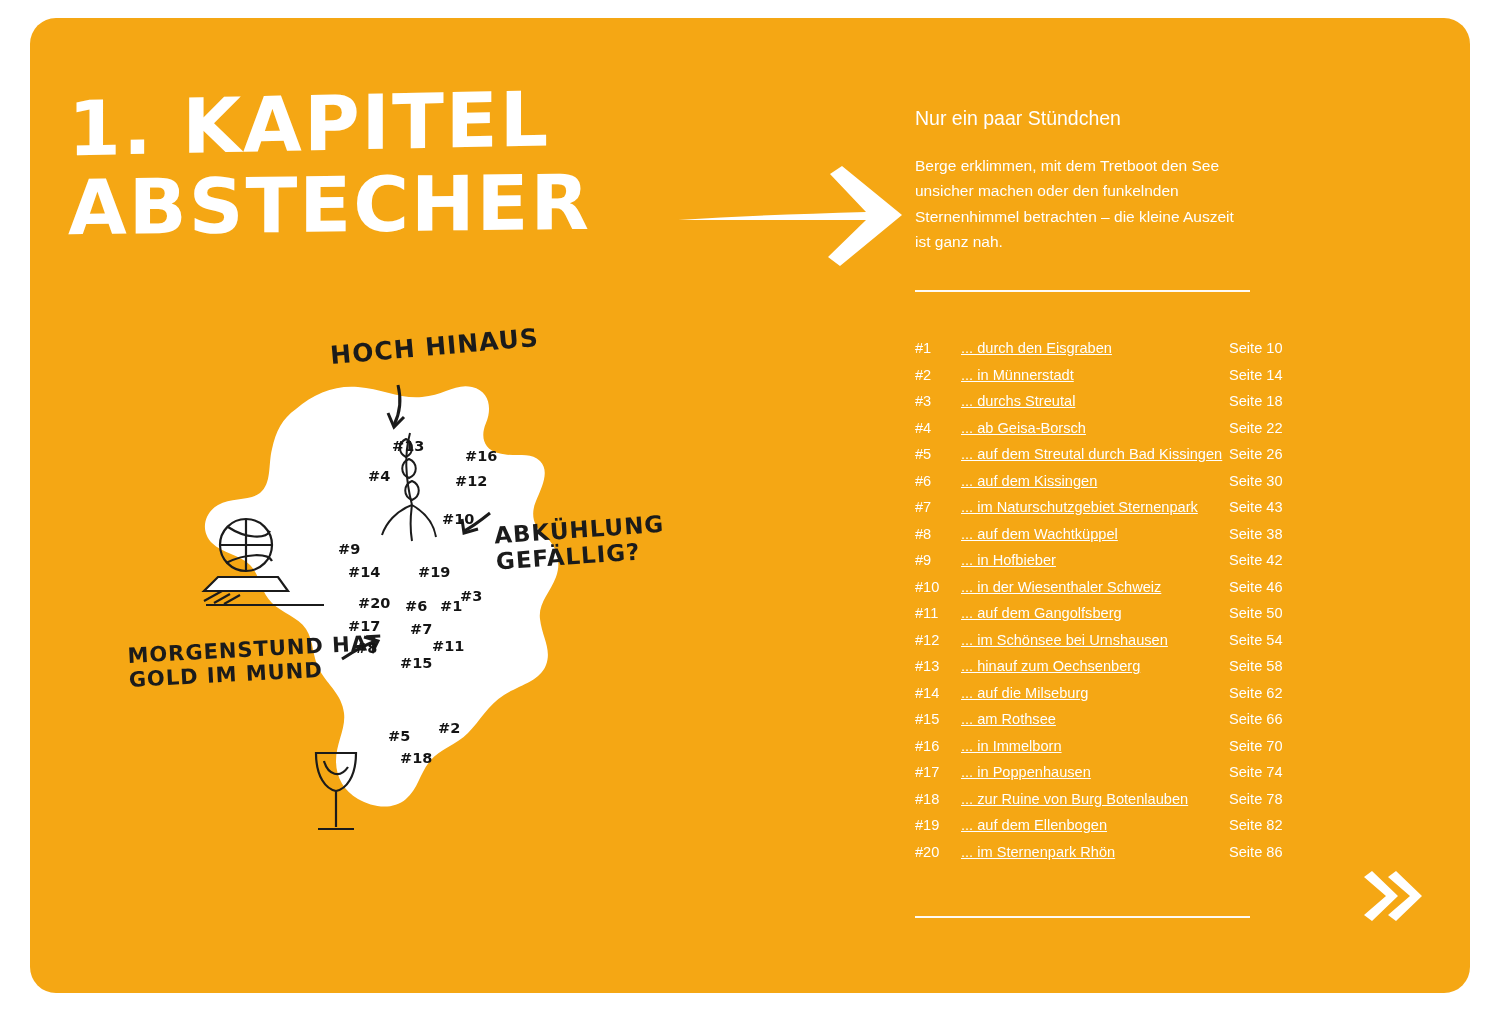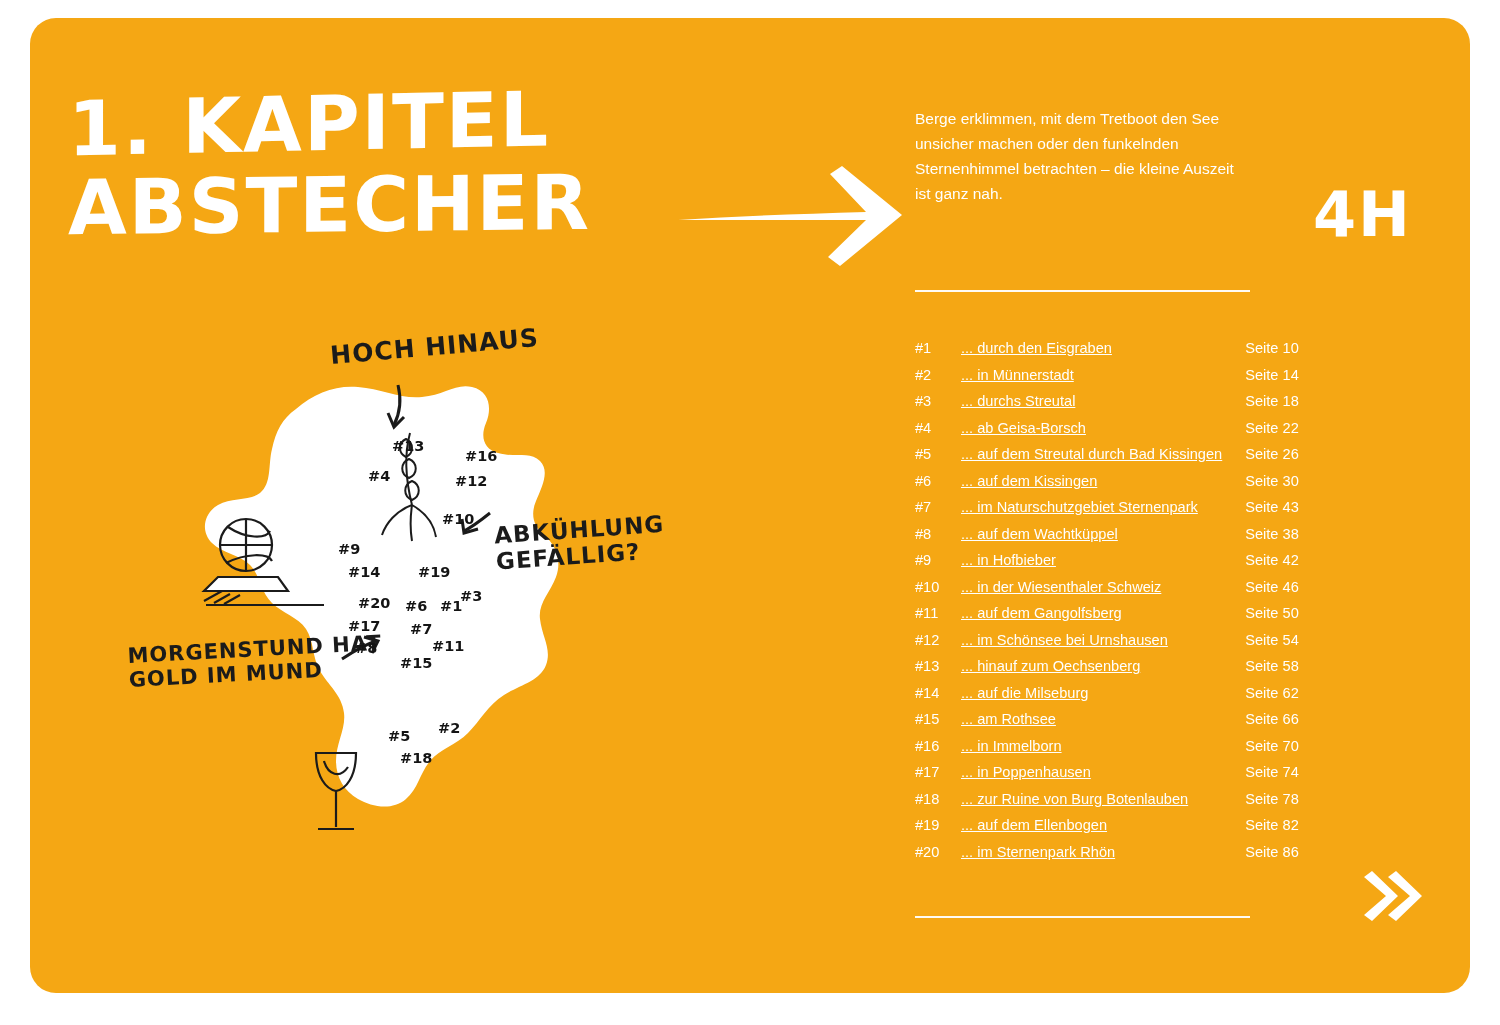--- a/index.html
+++ b/index.html
@@ -139,21 +139,21 @@
   }
   .toc-row {
     display: flex;
     align-items: baseline;
     height: 26.5px;
     color: #ffffff;
     font-size: 14.6px;
   }
   .toc-num { width: 46px; flex: none; }
   .toc-label { flex: 1 1 auto; text-decoration: underline; }
-  .toc-page { width: 86px; flex: none; text-align: center; }
+  .toc-page { width: 86px; flex: none; text-align: left; }
 
   .chev {
     position: absolute;
     right: 48px;
     bottom: 72px;
     width: 62px;
     height: 50px;
   }
 </style>
 </head>
@@ -164,25 +164,25 @@
   <div class="chapter-title">
     <div class="chapter-line l1">1. Kapitel</div>
     <div class="chapter-line l2">Abstecher</div>
   </div>
 
   <svg class="arrow-big" viewBox="0 0 240 115">
     <path d="M8 62 C 70 58, 130 56, 196 54 L 160 16 L 172 8 L 232 57 L 170 108 L 158 99 L 196 62 Z" fill="#ffffff"></path>
   </svg>
 
   <div class="intro">
+    <p class="intro-kicker">Nur ein paar Stündchen</p>
     <p class="intro-body">Berge erklimmen, mit dem Tretboot den See unsicher machen oder den funkelnden Sternenhimmel betrachten – die kleine Auszeit ist ganz nah.</p>
   </div>
   <div class="rule top"></div>
 
-  <div class="hours">4H</div>
 
   <div class="map-wrap">
     <svg class="map-svg" width="590" height="540" viewBox="0 0 590 540">
       <path fill="#ffffff" d="
         M 196 96
         C 214 80, 236 72, 258 74
         C 282 76, 300 86, 322 84
         C 344 82, 356 70, 372 74
         C 390 78, 392 96, 386 110
         C 380 124, 384 136, 398 140

